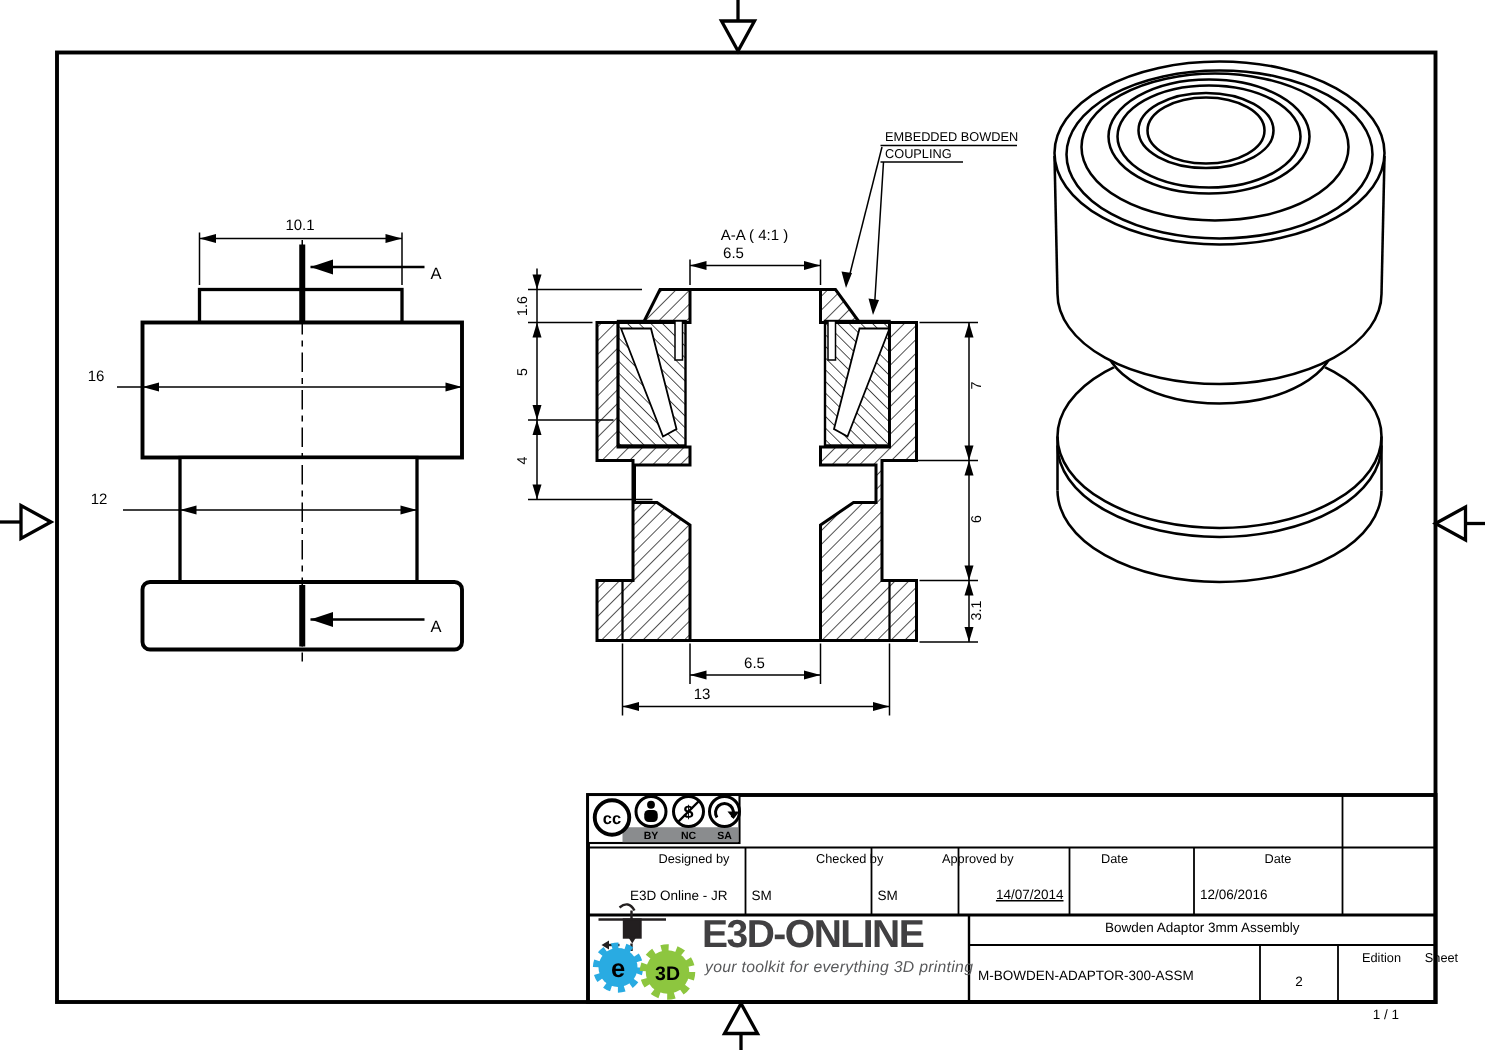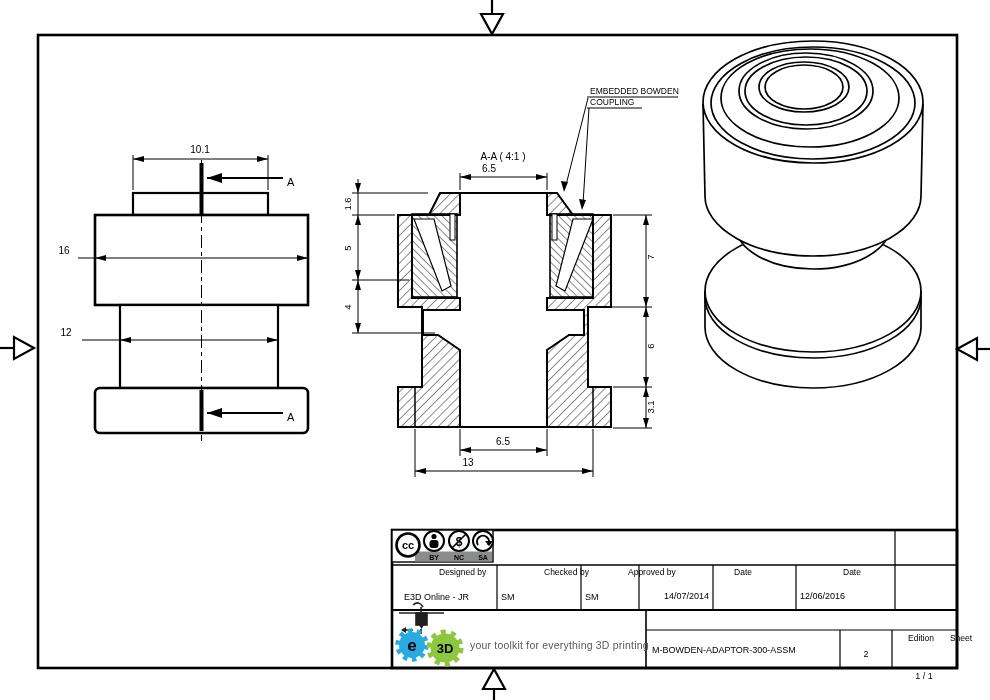--- a/index.html
+++ b/index.html
@@ -7,21 +7,21 @@
          font-family:"Liberation Sans","DejaVu Sans",sans-serif;color:#000;}
   #linework{position:absolute;left:0;top:0;}
   .txt{position:absolute;white-space:nowrap;line-height:1;}
   .tb-label{font-size:8.5px;color:#000;margin-left:43px;}
   .tb-value{font-size:9px;color:#000;}
   .right{text-align:right;}
   .center{text-align:center;}
   .license{font-size:8.5px;color:#111;}
   .notes{font-size:9px;line-height:10.6px;color:#000;}
   .brand{font-size:26px;font-weight:bold;letter-spacing:-1px;color:#414042;}
-  .tagline{font-size:10.5px;color:#58595b;letter-spacing:0.2px;}
+  .tagline{font-size:10.5px;color:#58595b;letter-spacing:0.2px;font-style:italic;}
   svg text{font-family:"Liberation Sans","DejaVu Sans",sans-serif;fill:#000;}
   .dim{font-size:10px;}
   .dimsmall{font-size:9.5px;}
   .seclbl{font-size:11px;}
   .callout{font-size:8.5px;}
 </style>
 </head>
 <body>
 
 <div id="sheet">
@@ -281,32 +281,34 @@
     <g>
       <circle cx="445" cy="648" r="14.5" fill="#8dc63f"></circle>
       <circle cx="445" cy="648" r="16" fill="none" stroke="#8dc63f" stroke-width="5" stroke-dasharray="5 5.1"></circle>
       <text x="445" y="653" text-anchor="middle" font-size="13" font-weight="bold" fill="#fff">3D</text>
     </g>
   </g>
 </svg>
 
 
 <div class="txt tb-label" style="left:396px;top:568px;">Designed by</div>
-<div class="txt tb-value" style="left:384px;top:593px;padding-left:20px;">E3D Online - JR</div>
+<div class="txt tb-value" style="left:400px;top:593px;padding-left:20px;">E3D Online - JR</div>
 <div class="txt tb-label" style="left:501px;top:568px;">Checked by</div>
 <div class="txt tb-value" style="left:501px;top:593px;">SM</div>
 <div class="txt tb-label" style="left:585px;top:568px;">Approved by</div>
 <div class="txt tb-value" style="left:585px;top:593px;">SM</div>
 <div class="txt tb-label right" style="left:640px;width:69px;top:568px;">Date</div>
-<div class="txt tb-value right" style="left:640px;width:69px;top:592px;">14/07/2014</div>
+<div class="txt tb-value right" style="left:640px;width:69px;top:592px;text-decoration:underline;">14/07/2014</div>
 <div class="txt tb-label" style="left:800px;top:568px;">Date</div>
 <div class="txt tb-value" style="left:800px;top:592px;">12/06/2016</div>
 
+<div class="txt tb-value center" style="left:646px;width:311px;top:614px;">Bowden Adaptor 3mm Assembly</div>
 <div class="txt tb-value" style="left:652px;top:646px;text-align:center;">M-BOWDEN-ADAPTOR-300-ASSM</div>
 <div class="txt tb-label center" style="left:840px;width:76px;top:634px;">Edition</div>
 <div class="txt tb-value center" style="left:840px;width:52px;top:650px;">2</div>
 <div class="txt tb-label center" style="left:892px;width:52px;top:634px;">Sheet</div>
 <div class="txt tb-value center" style="left:892px;width:64px;top:672px;">1 / 1</div>
 
+<div class="txt brand" style="left:468px;top:609px;">E3D-ONLINE</div>
 <div class="txt tagline" style="left:470px;top:640px;">your toolkit for everything 3D printing</div>
 
 
 </div>
 
 </body></html>

